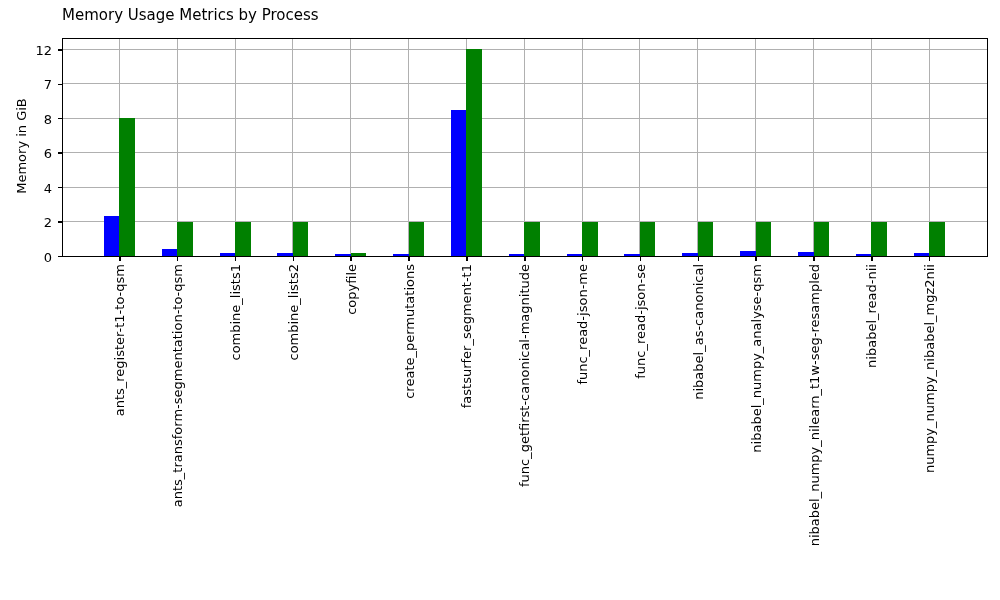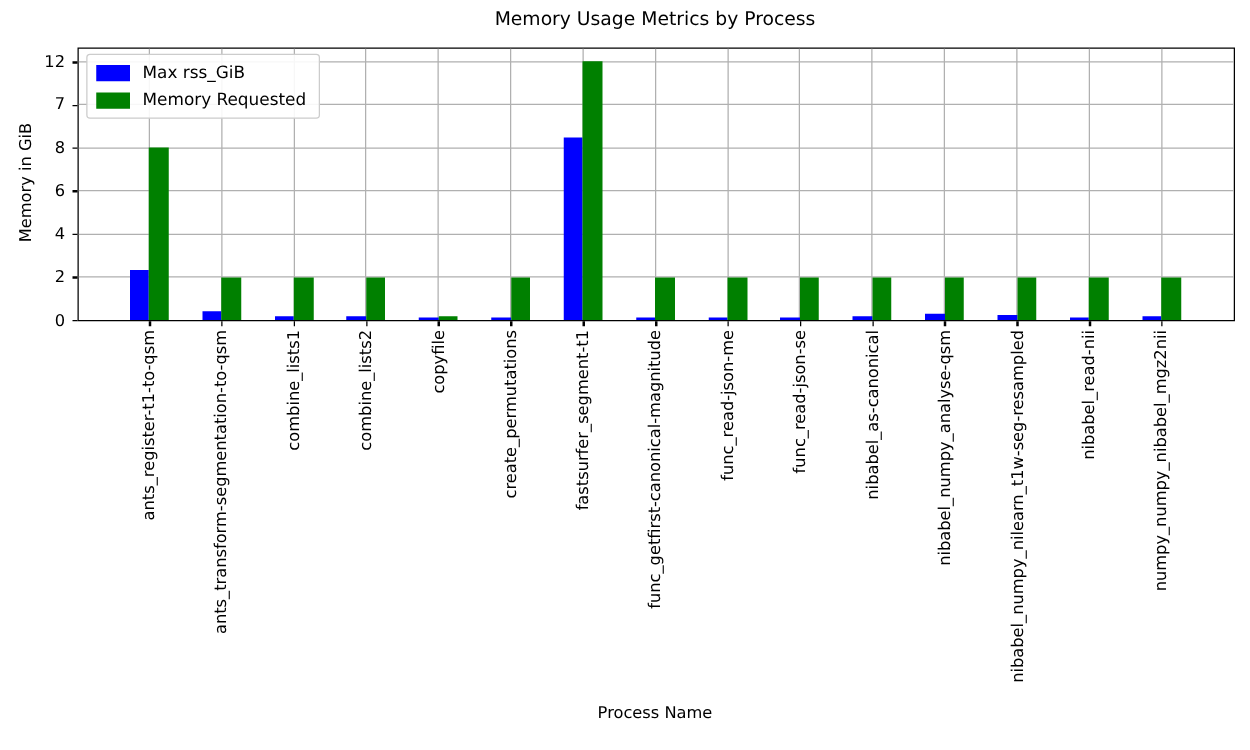--- a/index.html
+++ b/index.html
@@ -8,21 +8,21 @@
     width: 1000px;
     height: 600px;
     background: #ffffff;
     font-family: "DejaVu Sans", "Liberation Sans", sans-serif;
     color: #000000;
     overflow: hidden;
   }
   .chart-title {
     position: absolute;
     left: 62px; top: 6px; width: 924px;
-    text-align: center;
+    text-align: left;
     font-size: 15px;
     color: #000000;
   }
   .plot-area {
     position: absolute;
     left: 62px; top: 38px; width: 924px; height: 217px;
     border: 1.5px solid #000000;
     box-sizing: content-box;
     background: #ffffff;
   }
@@ -182,24 +182,13 @@
       <div class="x-tick-label" style="left: 690.8px; top: 264px;">nibabel_as-canonical</div>
       <div class="x-tick-mark" style="left: 755.4px; top: 256.5px;"></div>
       <div class="x-tick-label" style="left: 748.65px; top: 264px;">nibabel_numpy_analyse-qsm</div>
       <div class="x-tick-mark" style="left: 813.25px; top: 256.5px;"></div>
       <div class="x-tick-label" style="left: 806.5px; top: 264px;">nibabel_numpy_nilearn_t1w-seg-resampled</div>
       <div class="x-tick-mark" style="left: 871.1px; top: 256.5px;"></div>
       <div class="x-tick-label" style="left: 864.35px; top: 264px;">nibabel_read-nii</div>
       <div class="x-tick-mark" style="left: 928.95px; top: 256.5px;"></div>
       <div class="x-tick-label" style="left: 922.2px; top: 264px;">numpy_numpy_nibabel_mgz2nii</div>
     </div>
-  <div class="legend" id="legend">
-      <div class="legend-row">
-        <div class="legend-swatch" style="background: rgb(0, 0, 255);"></div>
-        <span class="legend-label">Max rss_GiB</span>
-      </div>
-      <div class="legend-row">
-        <div class="legend-swatch" style="background: rgb(0, 128, 0);"></div>
-        <span class="legend-label">Memory Requested</span>
-      </div>
-    </div>
-  <div class="xlabel">Process Name</div>
 </div>
 
 </body></html>

